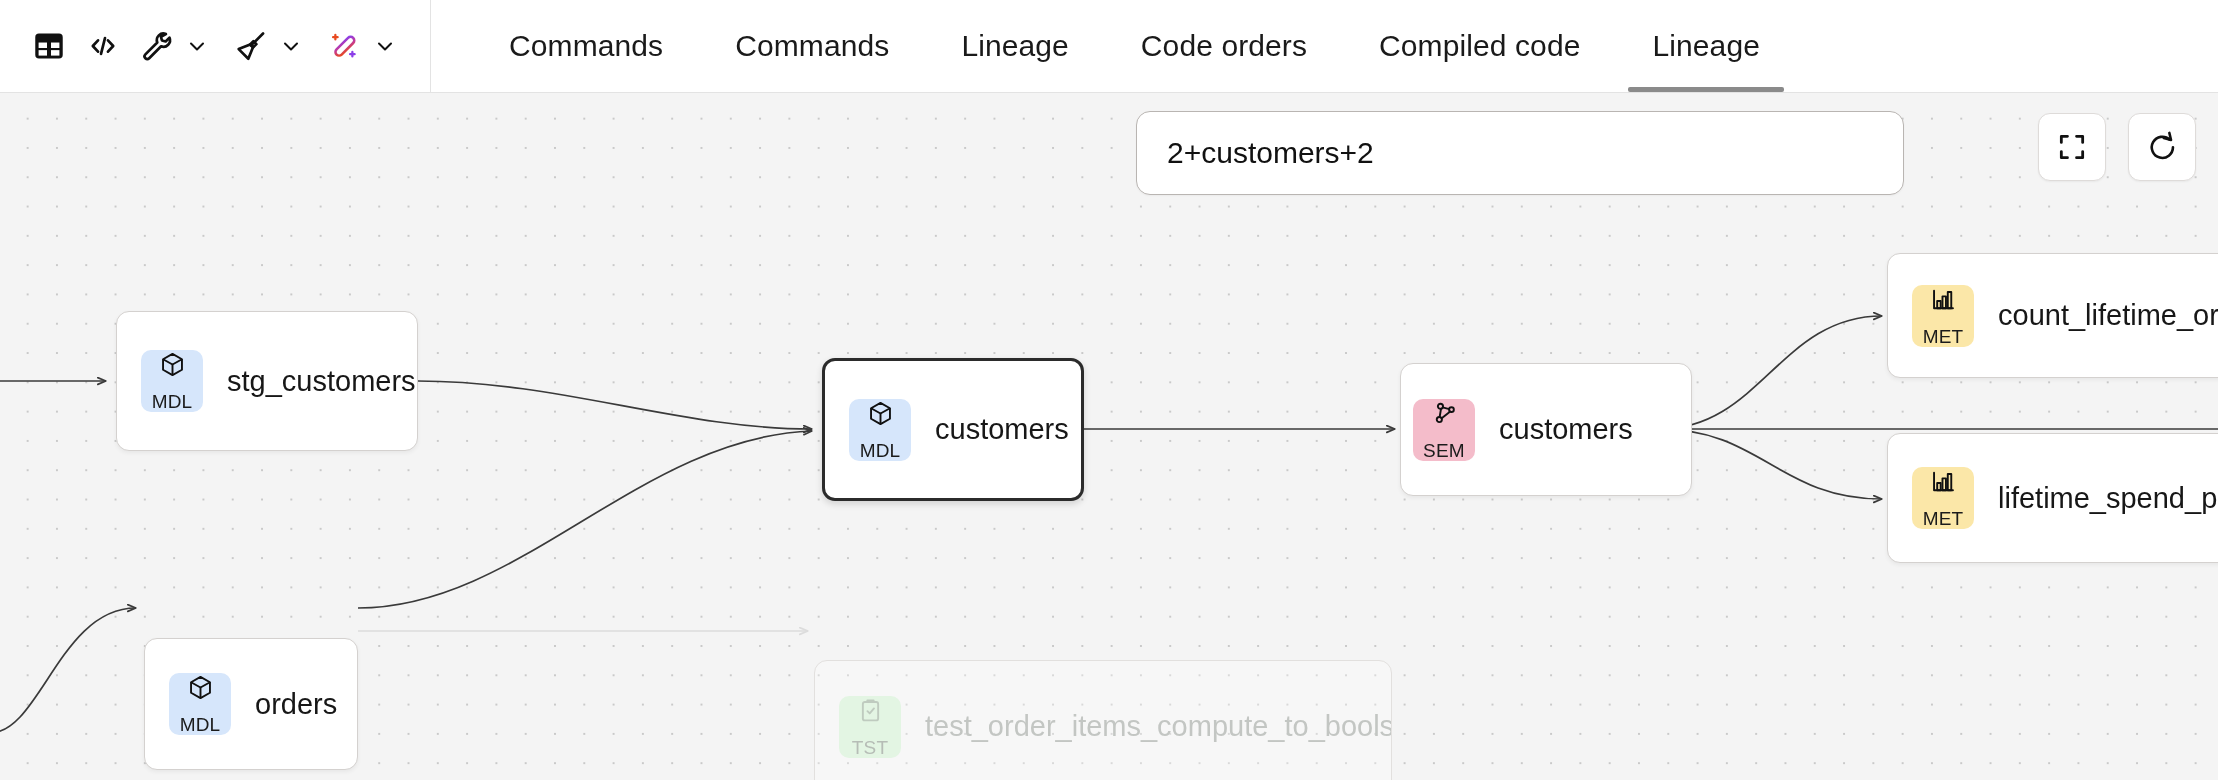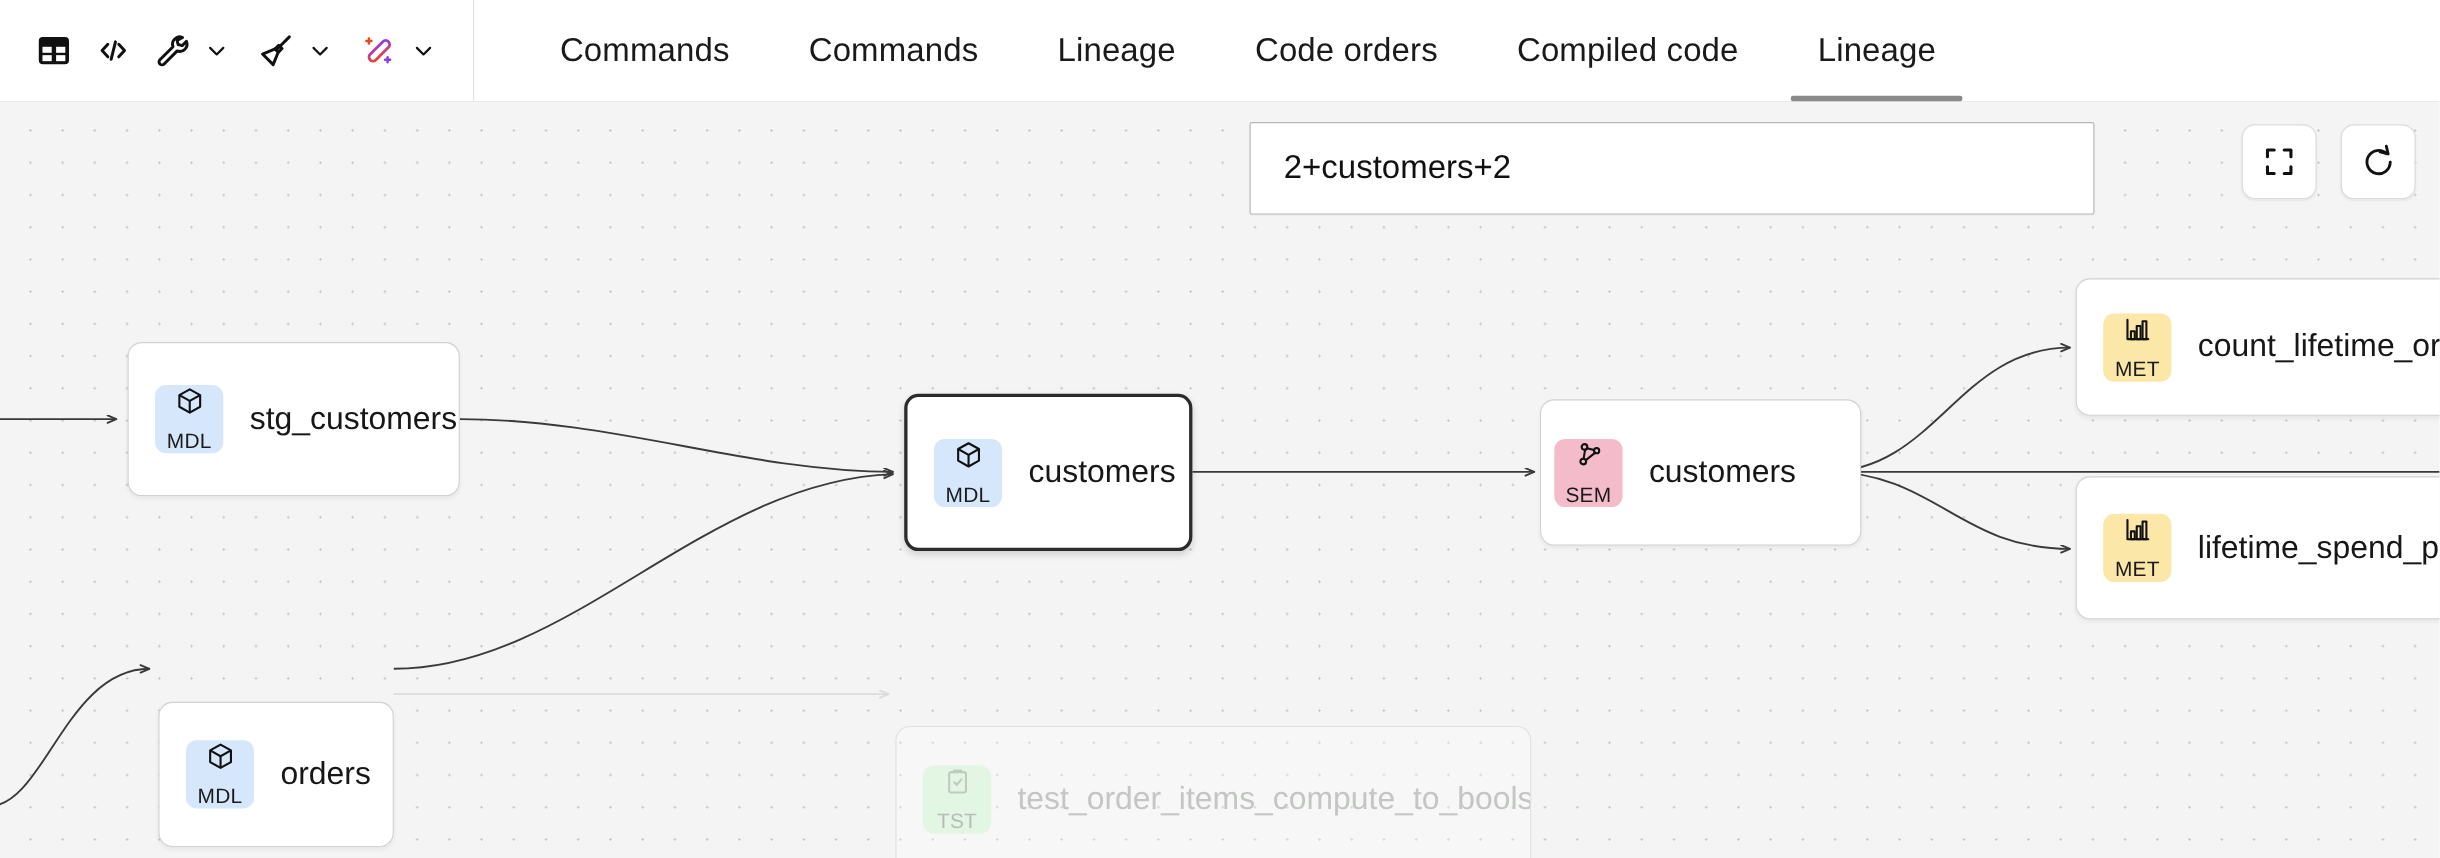--- a/index.html
+++ b/index.html
@@ -121,21 +121,21 @@
 
   
   .searchbar {
     position: absolute;
     left: 1136px;
     top: 18px;
     width: 768px;
     height: 84px;
     background: #ffffff;
     border: 1.5px solid #b9b5b2;
-    border-radius: 2px;
+    border-radius: 14px;
     display: flex;
     align-items: stretch;
     box-sizing: border-box;
     overflow: hidden;
     box-shadow: 0 1px 2px rgba(0,0,0,0.04);
     flex-direction: column;
   }
   .search-input {
     flex: 1 1 auto;
     border: none;

